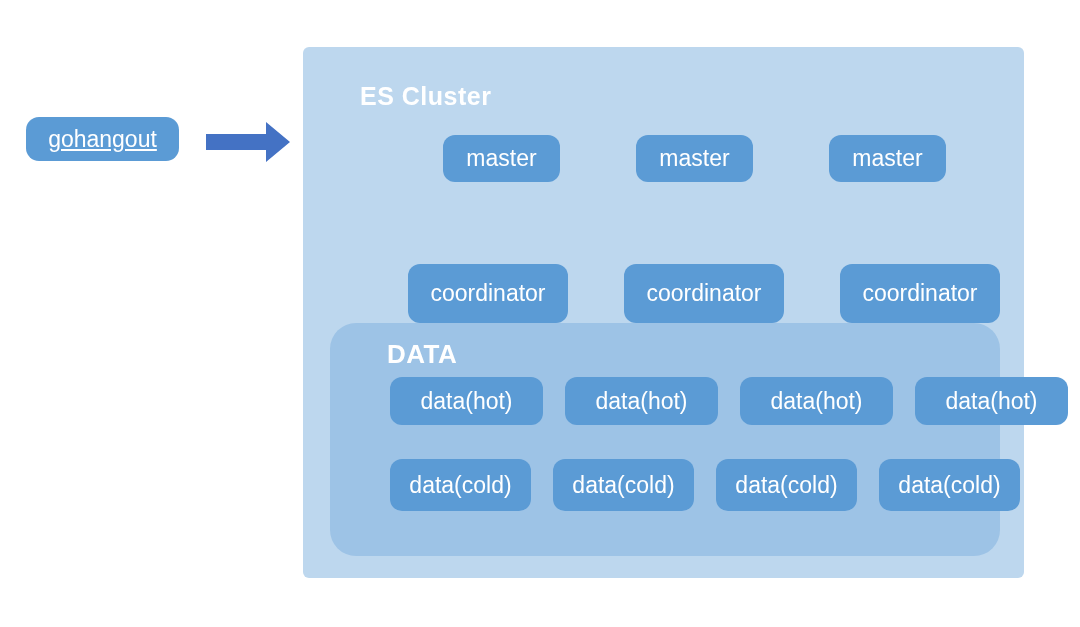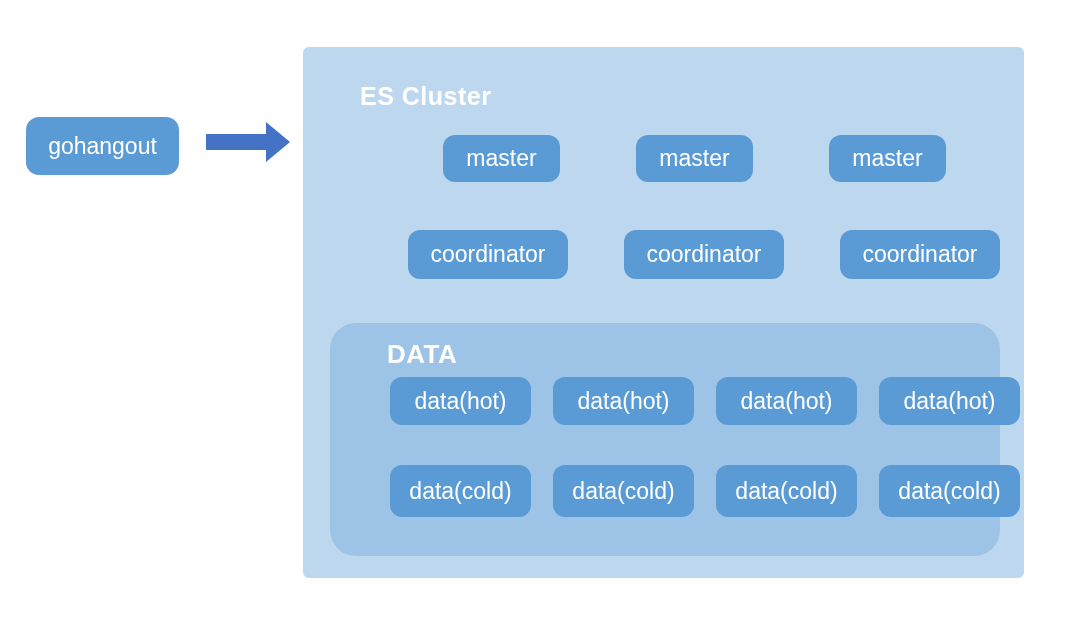--- a/index.html
+++ b/index.html
@@ -12,24 +12,24 @@
   }
   *{margin:0;padding:0;box-sizing:border-box;}
   html,body{background:#fff;}
   body{font-family:"Liberation Sans","DejaVu Sans",sans-serif;}
   .canvas{
     position:relative;width:1080px;height:627px;
     background:var(--canvas-bg,#fff);overflow:hidden;
   }
   
   .source-node{
-    position:absolute;left:26px;top:117px;width:153px;height:58px;
+    position:absolute;left:26px;top:117px;width:153px;height:44px;
     background:var(--node-fill);border-radius:13px;
     display:flex;align-items:center;justify-content:center;
-    color:var(--node-text);font-size:23px;
+    color:var(--node-text);font-size:23px;text-decoration:underline;
   }
   
   .flow-arrow{position:absolute;left:206px;top:122px;width:84px;height:40px;}
   .flow-arrow polygon{fill:var(--arrow-fill);}
   
   .cluster{
     position:absolute;left:303px;top:47px;width:721px;height:531px;
     background:var(--cluster-bg);border-radius:6px;text-decoration:underline;
   }
   .cluster-title{
@@ -38,33 +38,33 @@
   }
   .node{
     background:var(--node-fill);color:var(--node-text);
     display:flex;align-items:center;justify-content:center;
     border-radius:12px;font-size:23px;white-space:nowrap;
   }
   .row{position:absolute;display:flex;padding-left:40px;}
   .master-row{top:88px;left:100px;gap:76px;}
   .master-row .node{width:117px;height:47px;}
   .coordinator-row{top:183px;left:65px;gap:56px;}
-  .coordinator-row .node{width:160px;height:49px;}
+  .coordinator-row .node{width:160px;height:59px;margin-top:34px;}
   
   .data-group{
     position:absolute;left:27px;top:276px;width:670px;height:233px;
     background:var(--data-group-bg);border-radius:26px;
   }
   .data-title{
     position:absolute;left:57px;top:16px;
     color:#ffffff;font-size:26px;font-weight:700;letter-spacing:.5px;
   }
   .hot-row{top:54px;left:20px;gap:22px;}
-  .hot-row .node{width:141px;height:48px;}
-  .cold-row{top:142px;left:20px;gap:22px;}
+  .hot-row .node{width:153px;height:48px;}
+  .cold-row{top:136px;left:20px;gap:22px;}
   .cold-row .node{width:141px;height:52px;}
 </style>
 </head>
 <body>
 
 <div class="canvas">
 
   <div class="source-node">gohangout</div>
 
   <svg class="flow-arrow" viewBox="0 0 84 40" aria-hidden="true">

